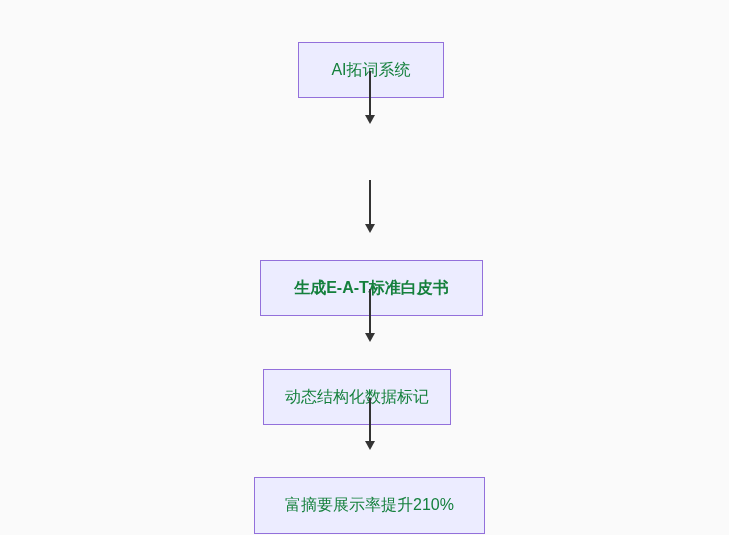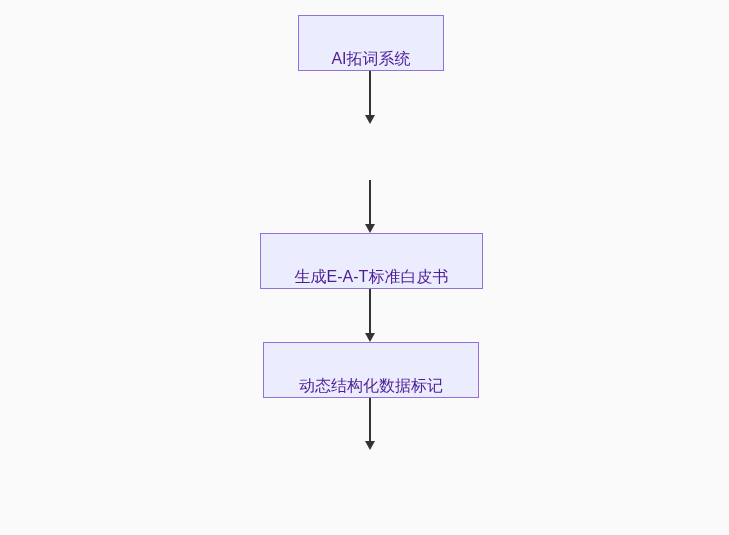--- a/index.html
+++ b/index.html
@@ -12,32 +12,33 @@
     height: 535px;
     background: #fafafa;
     font-family: "Liberation Sans", sans-serif;
     overflow: hidden;
   }
   .node {
     position: absolute;
     box-sizing: border-box;
     background: #ececff;
     border: 1px solid #9370db;
-    color: #4c1d95;
+    color: #15803d;
     font-size: 16px;
     display: flex;
-    align-items: flex-end;
+    align-items: center;
     justify-content: center;
     text-align: center;
     white-space: nowrap;
+    margin-top: 27px;
   }
   .node-1 { left: 298px; top: 15px;  width: 146px; height: 56px; }
   .node-2 { left: 274px; top: 124px; width: 193px; height: 56px; }
-  .node-3 { left: 260px; top: 233px; width: 223px; height: 56px; }
-  .node-4 { left: 263px; top: 342px; width: 216px; height: 56px; }
+  .node-3 { left: 260px; top: 233px; width: 223px; height: 56px; font-weight: bold; }
+  .node-4 { left: 263px; top: 342px; width: 188px; height: 56px; }
   .node-5 { left: 254px; top: 450px; width: 231px; height: 57px; }
 
   .arrow {
     position: absolute;
     width: 12px;
   }
   .arrow-1 { left: 364px; top: 71px;  height: 53px; }
   .arrow-2 { left: 364px; top: 180px; height: 53px; }
   .arrow-3 { left: 364px; top: 289px; height: 53px; }
   .arrow-4 { left: 364px; top: 398px; height: 52px; }
@@ -91,14 +92,17 @@
 
   <div class="node node-4">
     <span>动态结构化数据标记</span>
   </div>
 
   <div class="arrow arrow-4">
     <div class="line"></div>
     <div class="head"></div>
   </div>
 
+  <div class="node node-5">
+    <span>富摘要展示率提升210%</span>
+  </div>
 
 </div>
 
 </body></html>

